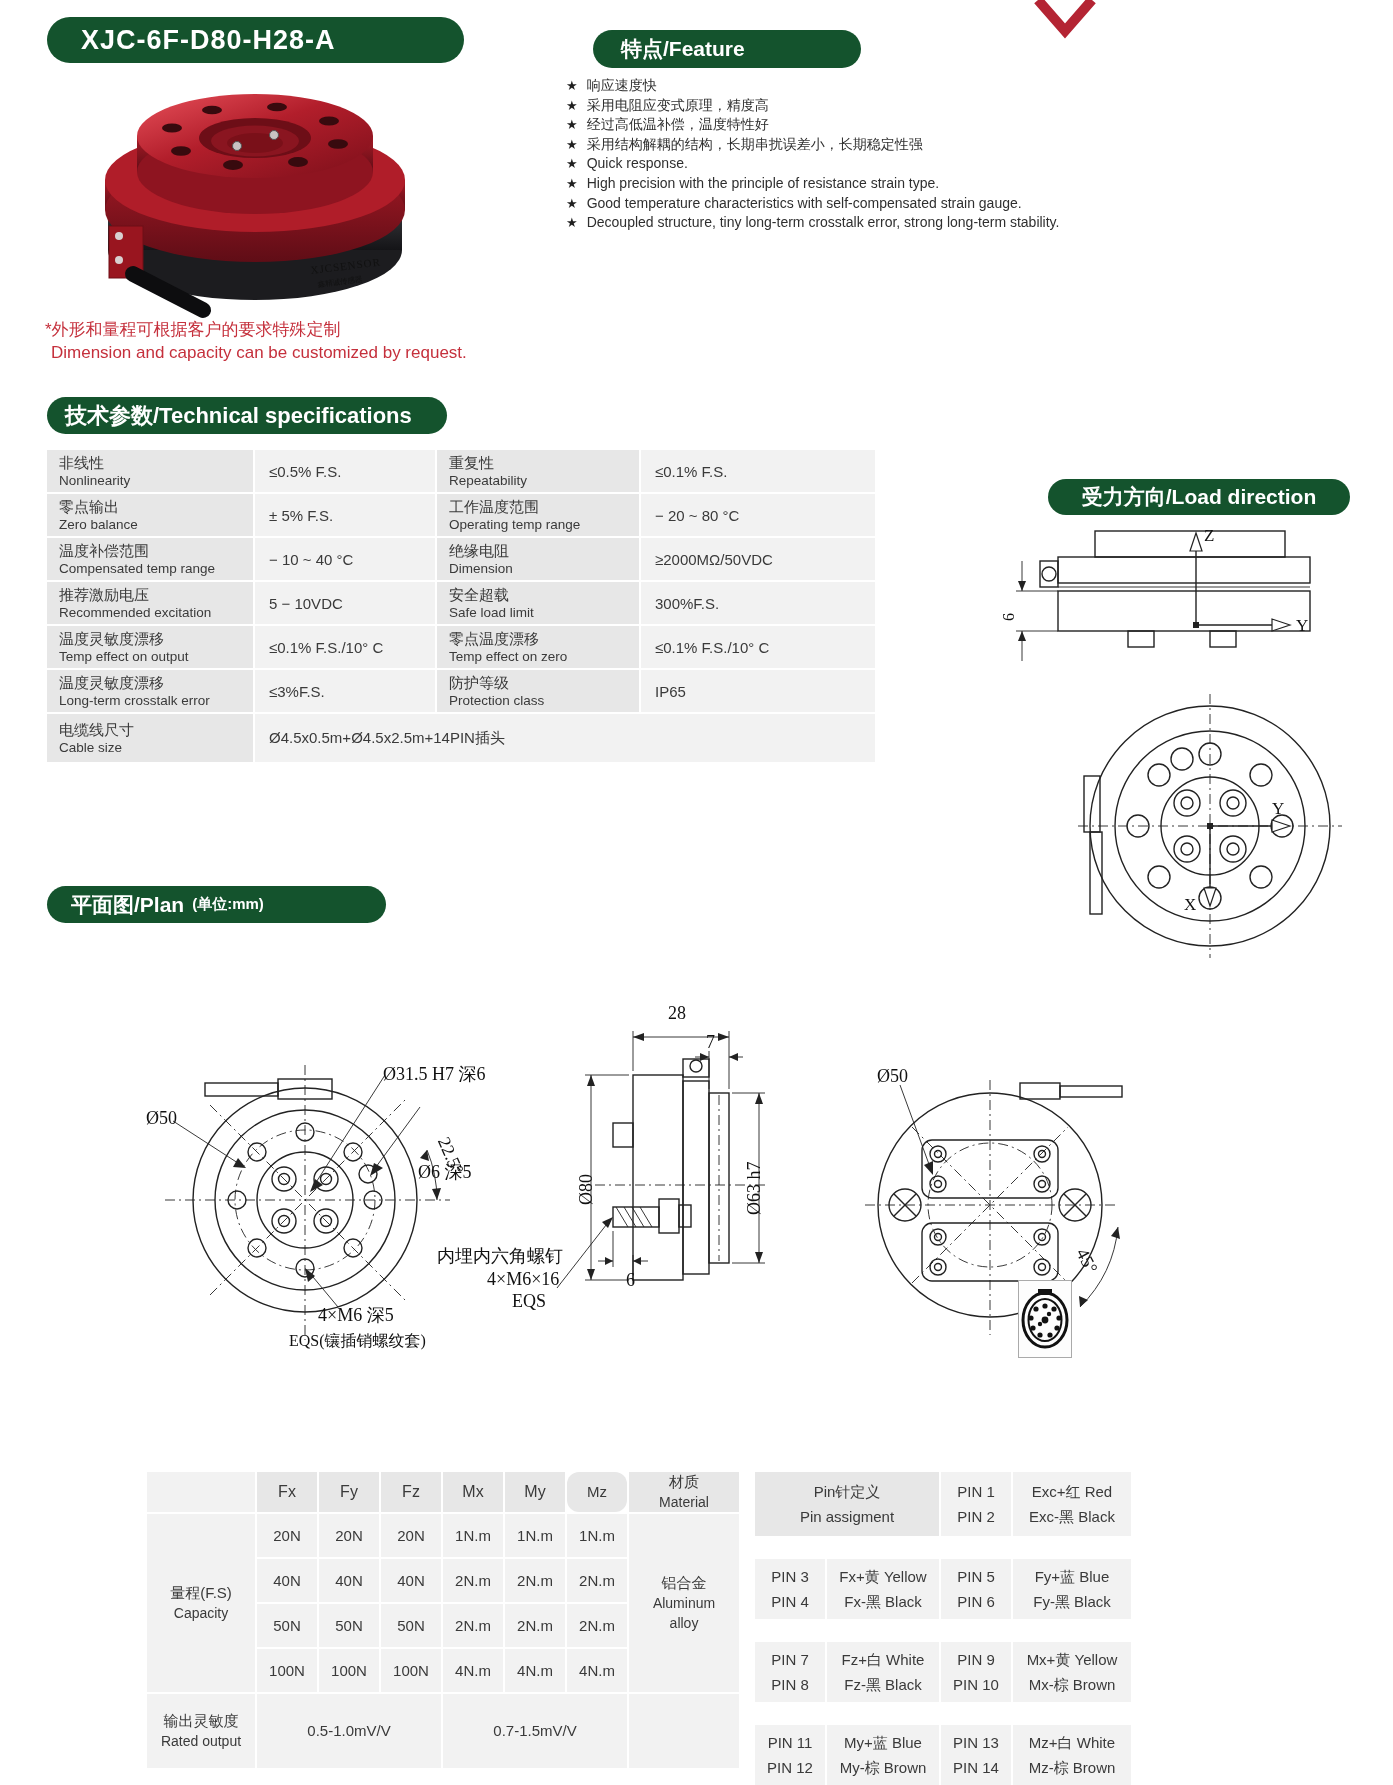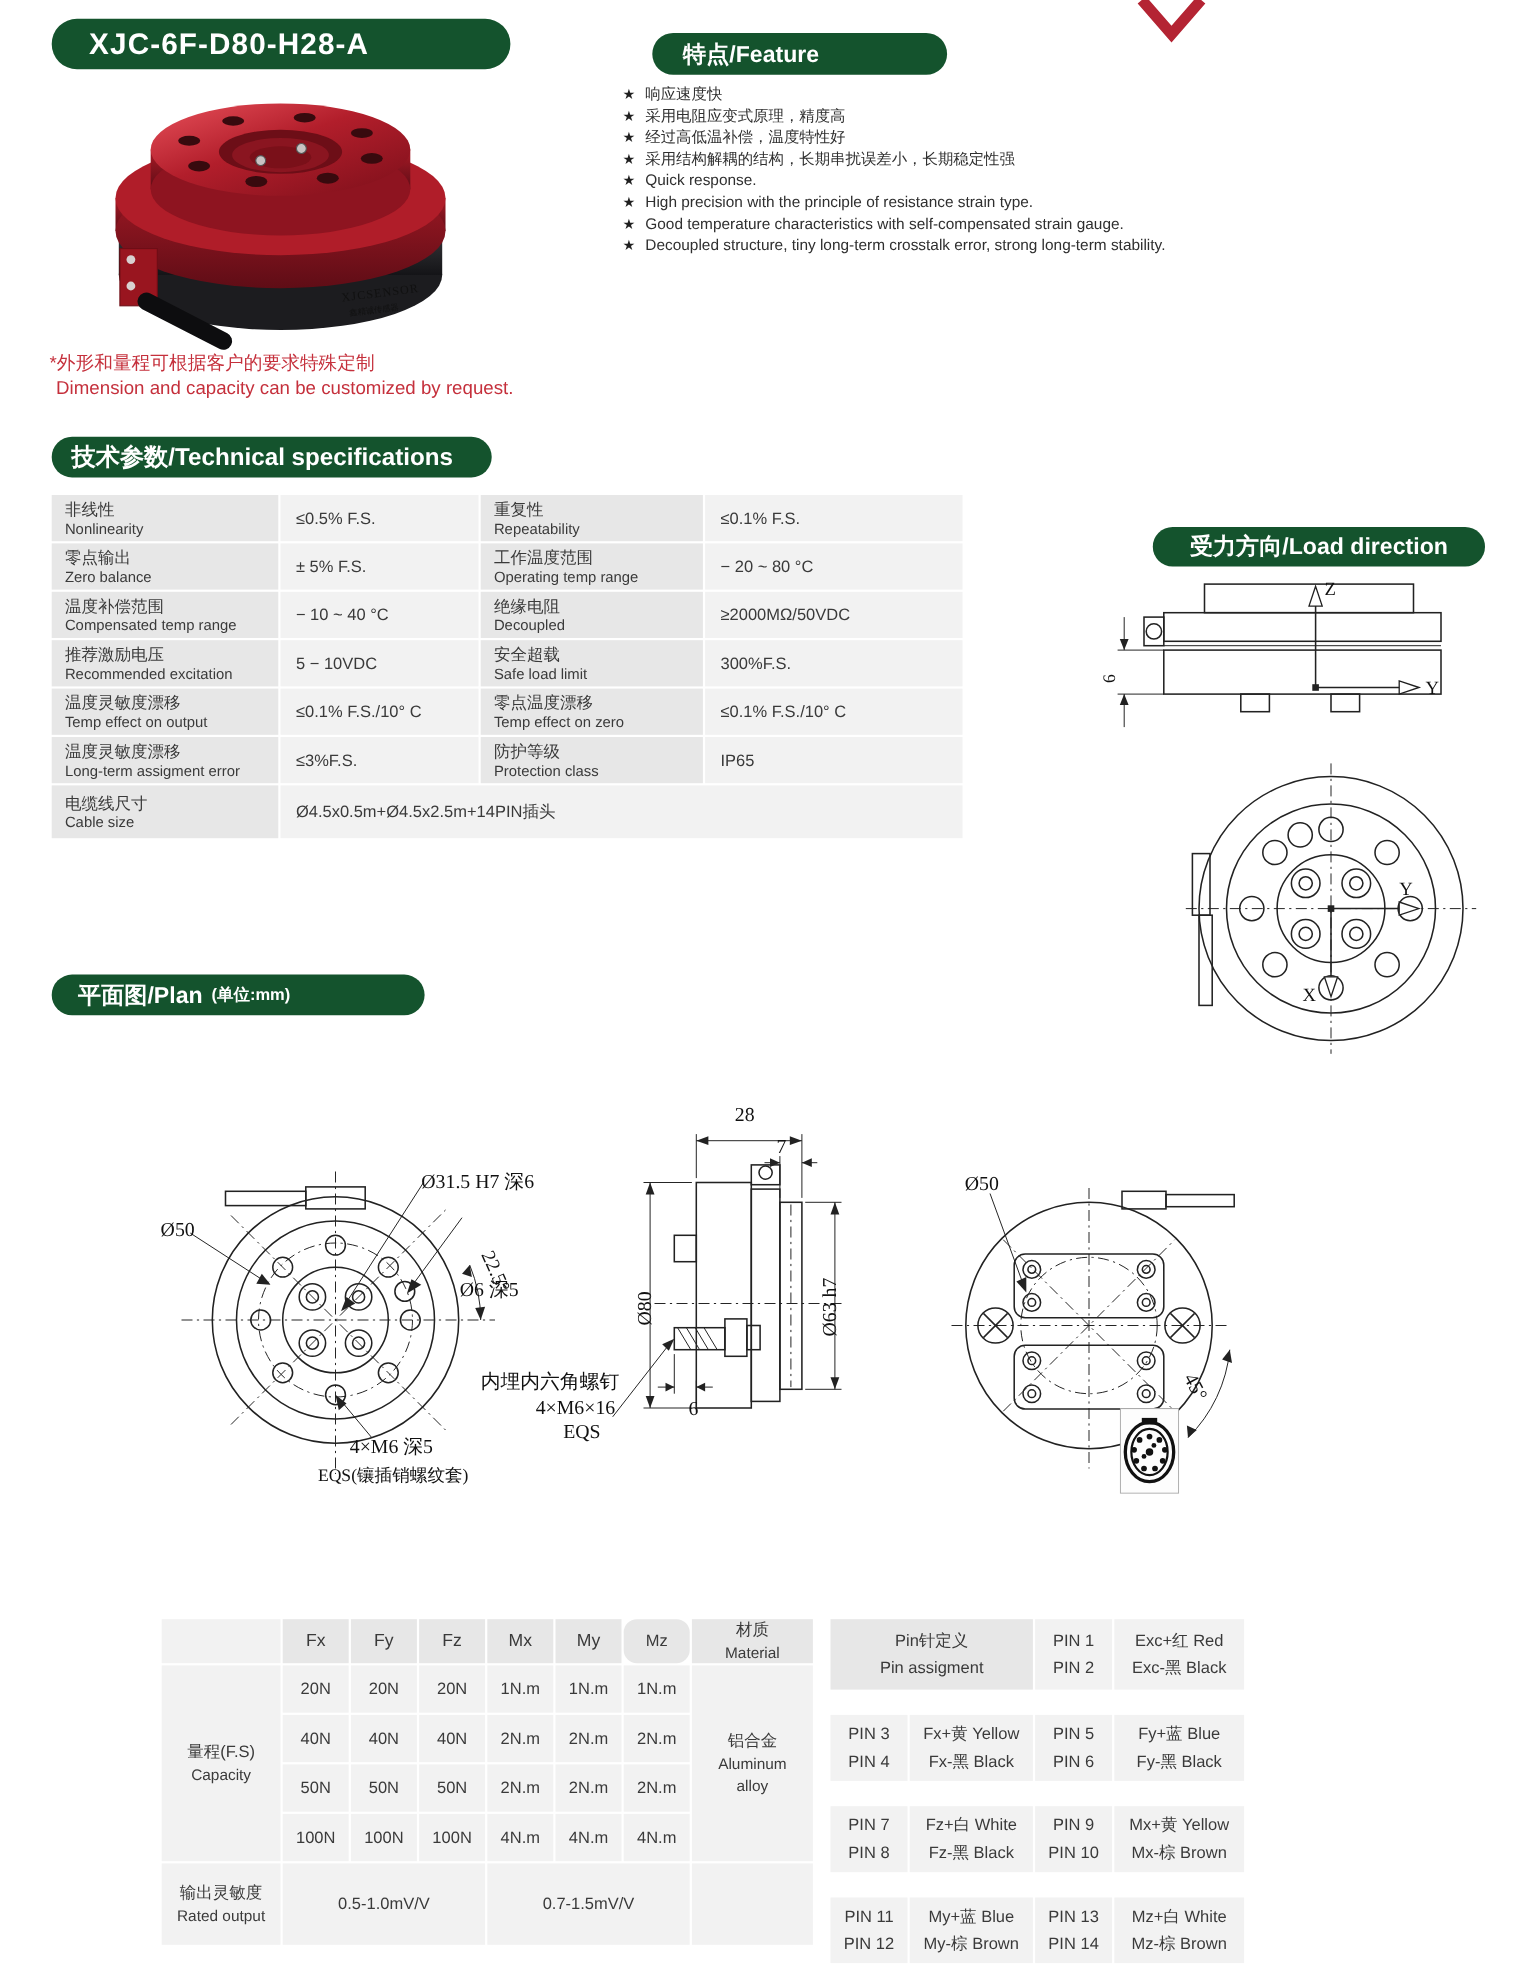--- a/index.html
+++ b/index.html
@@ -176,21 +176,21 @@
       </div>
     <div class="sv">− 20 ~ 80 °C</div>
 
     <div class="sl">
         <div class="cn">温度补偿范围</div>
         <div class="en">Compensated temp range</div>
       </div>
     <div class="sv">− 10 ~ 40 °C</div>
     <div class="sl">
         <div class="cn">绝缘电阻</div>
-        <div class="en">Decoupled</div>
+        <div class="en">Dimension</div>
       </div>
     <div class="sv">≥2000MΩ/50VDC</div>
 
     <div class="sl">
         <div class="cn">推荐激励电压</div>
         <div class="en">Recommended excitation</div>
       </div>
     <div class="sv">5 − 10VDC</div>
     <div class="sl">
         <div class="cn">安全超载</div>
@@ -204,21 +204,21 @@
       </div>
     <div class="sv">≤0.1% F.S./10° C</div>
     <div class="sl">
         <div class="cn">零点温度漂移</div>
         <div class="en">Temp effect on zero</div>
       </div>
     <div class="sv">≤0.1% F.S./10° C</div>
 
     <div class="sl">
         <div class="cn">温度灵敏度漂移</div>
-        <div class="en">Long-term assigment error</div>
+        <div class="en">Long-term crosstalk error</div>
       </div>
     <div class="sv">≤3%F.S.</div>
     <div class="sl">
         <div class="cn">防护等级</div>
         <div class="en">Protection class</div>
       </div>
     <div class="sv">IP65</div>
 
     <div class="sl">
         <div class="cn">电缆线尺寸</div>

